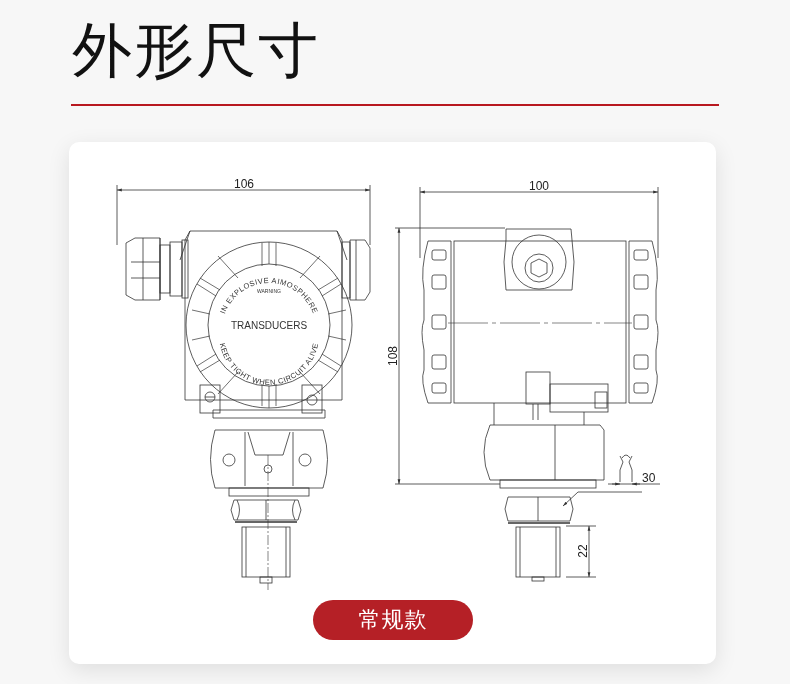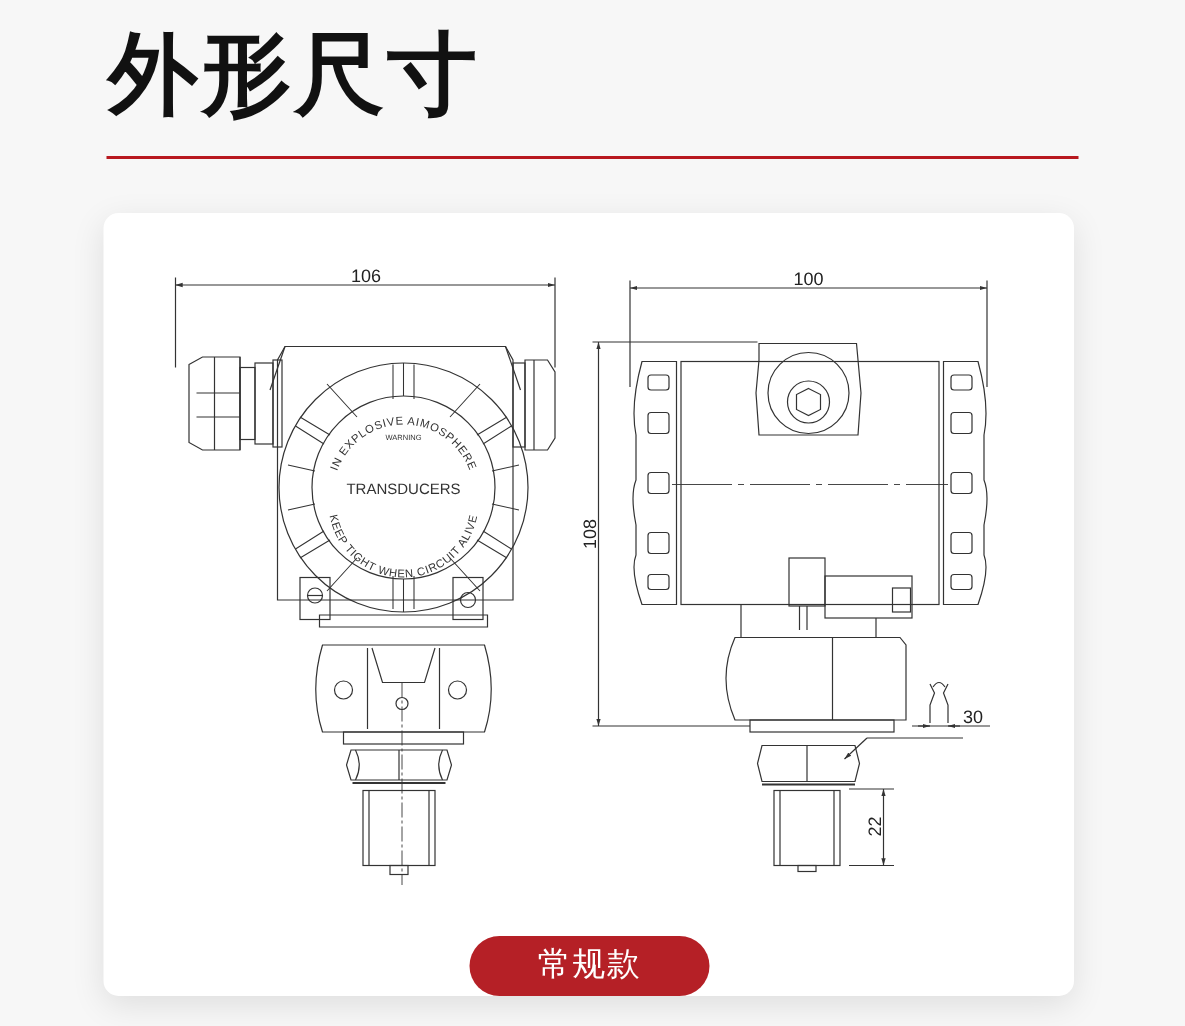--- a/index.html
+++ b/index.html
@@ -4,35 +4,35 @@
 <style>
   html, body { margin:0; padding:0; }
   body {
     width:790px; height:684px; overflow:hidden;
     background:#f7f7f7;
     font-family:"DejaVu Sans", sans-serif;
     position:relative;
   }
   .title {
     position:absolute; left:72px; top:10px;
-    font-size:60px; font-weight:700; color:#111;
+    font-size:60px; font-weight:400; color:#111;
     letter-spacing:2px; line-height:80px;text-align:center;
   }
   .title-rule {
     position:absolute; left:71px; top:104px; width:648px; height:2px;
     background:#b8181f;
   }
   .card {
     position:absolute; left:69px; top:142px; width:647px; height:522px;
     background:#ffffff; border-radius:10px;
     box-shadow:0 6px 22px rgba(0,0,0,0.10);
   }
   .drawing { position:absolute; left:0; top:0; }
   .variant-button {
-    position:absolute; left:313px; top:624px; width:160px; height:40px;
+    position:absolute; left:313px; top:600px; width:160px; height:40px;
     background:#b52026; border-radius:20px; color:#fff;
     font-size:22px; line-height:40px; text-align:center;
     letter-spacing:1px; cursor:pointer;
   }
   svg text { font-family:"Liberation Sans", sans-serif; }
 </style>
 </head>
 <body>
 
 <div class="title">外形尺寸</div>

